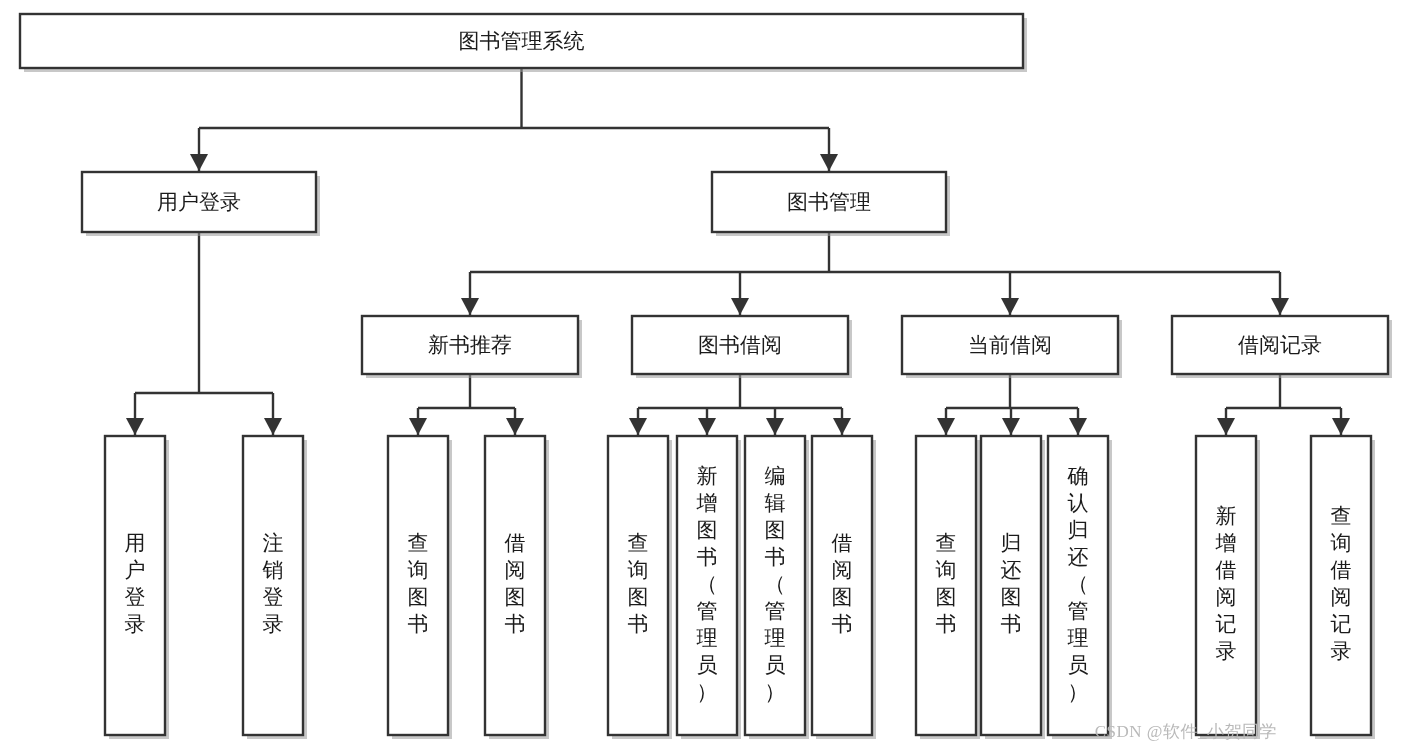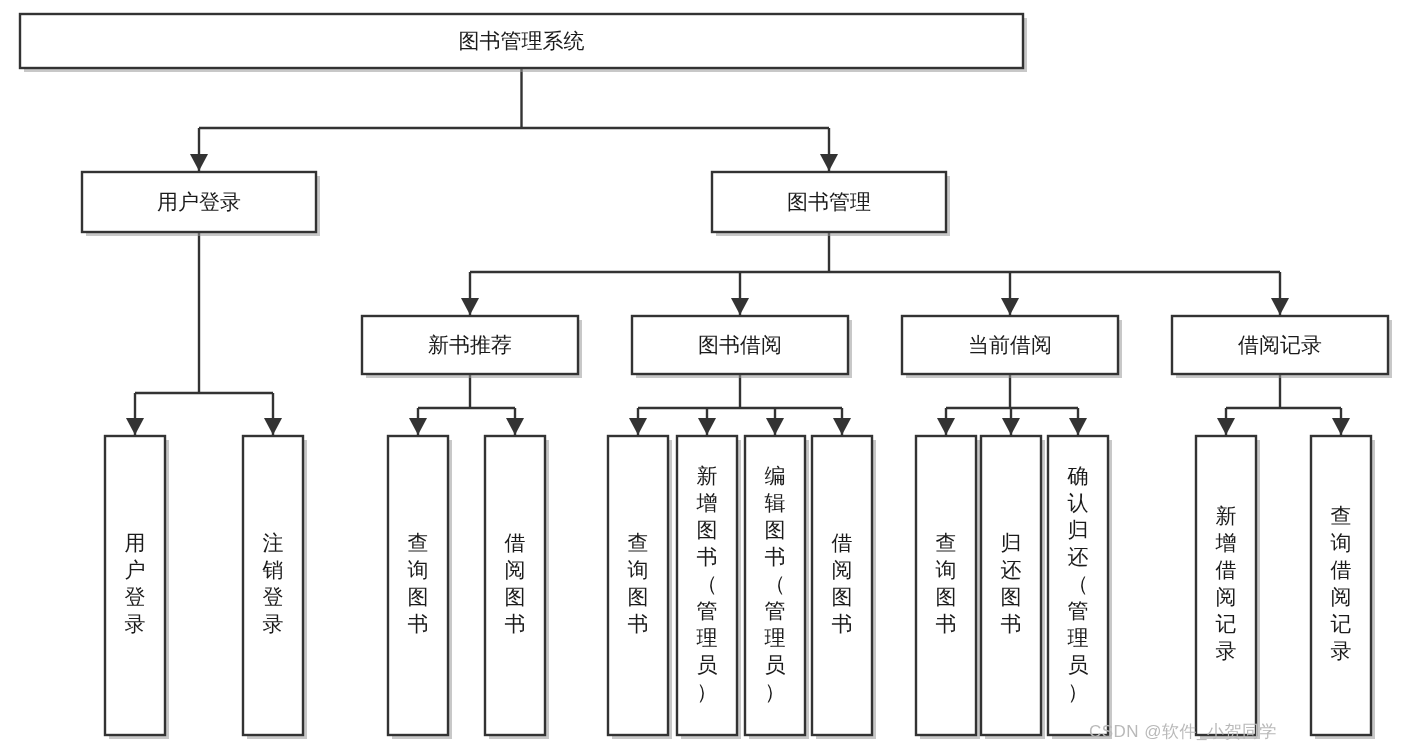--- a/index.html
+++ b/index.html
@@ -51,21 +51,21 @@
   }
   .leaf-label {
     font-family: "DejaVu Sans", "Liberation Sans", sans-serif;
     fill: #1b1b1b;
     font-size: 21px;
   }
   .watermark {
     position: absolute;
     right: 12px;
     bottom: 4px;
-    font-family: Liberation Sans, sans-serif;
+    font-family: Liberation Serif, serif;
     font-size: 17px;
     color: #b9b9b9;
     white-space: nowrap;
     letter-spacing: 0.5px;
   }
 </style>
 </head>
 <body>
 
 <div id="diagram-root">

